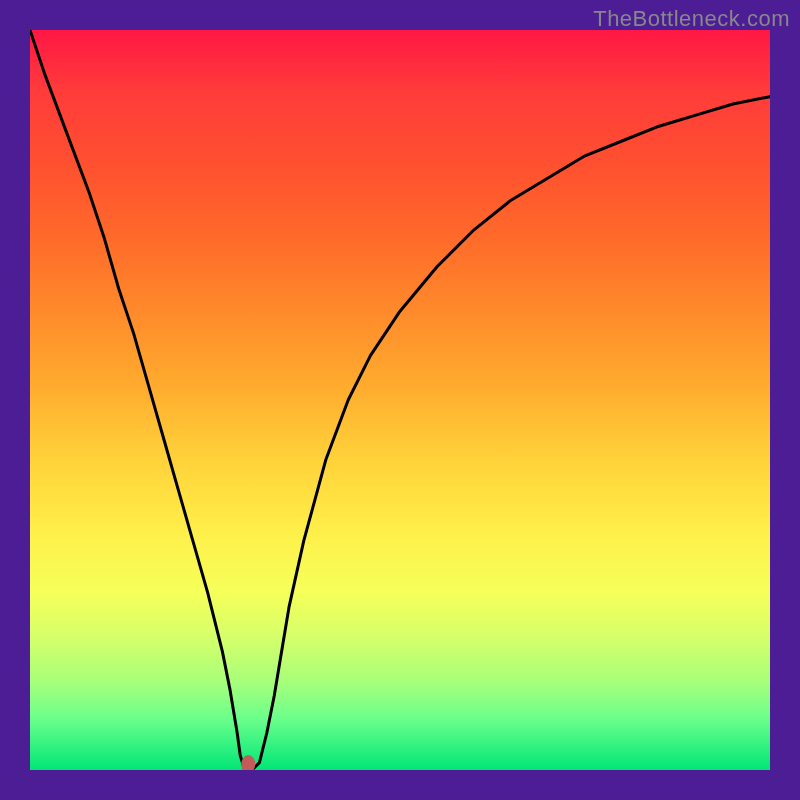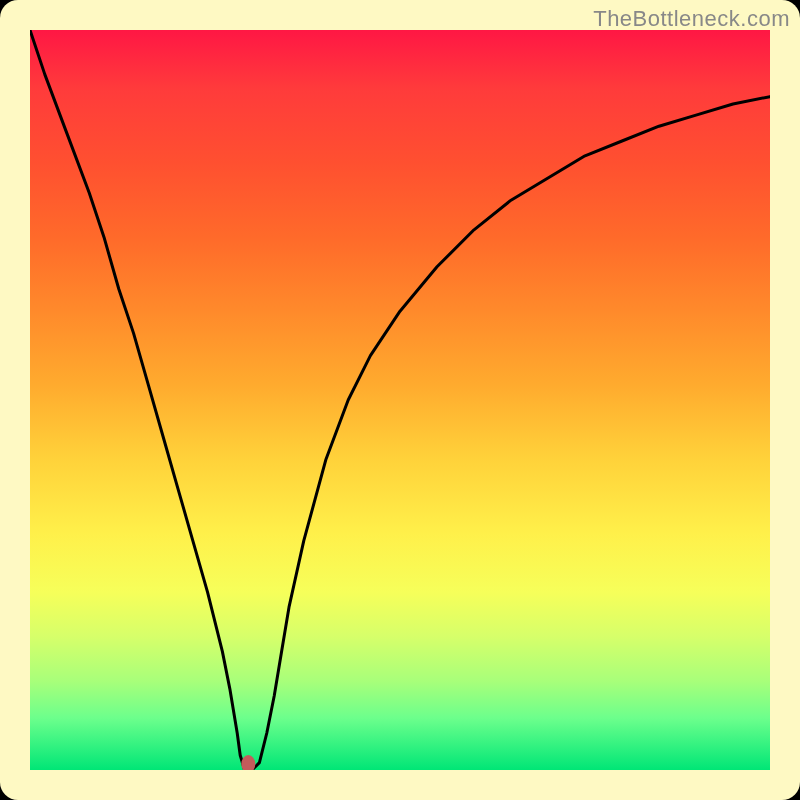--- a/index.html
+++ b/index.html
@@ -8,22 +8,21 @@
     width: 800px;
     height: 800px;
     background: #000;
     font-family: Arial, Helvetica, sans-serif;
     overflow: hidden;
   }
   .frame {
     position: absolute;
     left: 0; top: 0;
     width: 800px; height: 800px;
-    background: #fef9c3;
-    border-radius: 18px;
+    background: #4c1d95;
   }
   .plot {
     position: absolute;
     left: 30px;
     top: 30px;
     width: 740px;
     height: 740px;
     
     background: linear-gradient(to bottom,
       #ff1744 0%,

